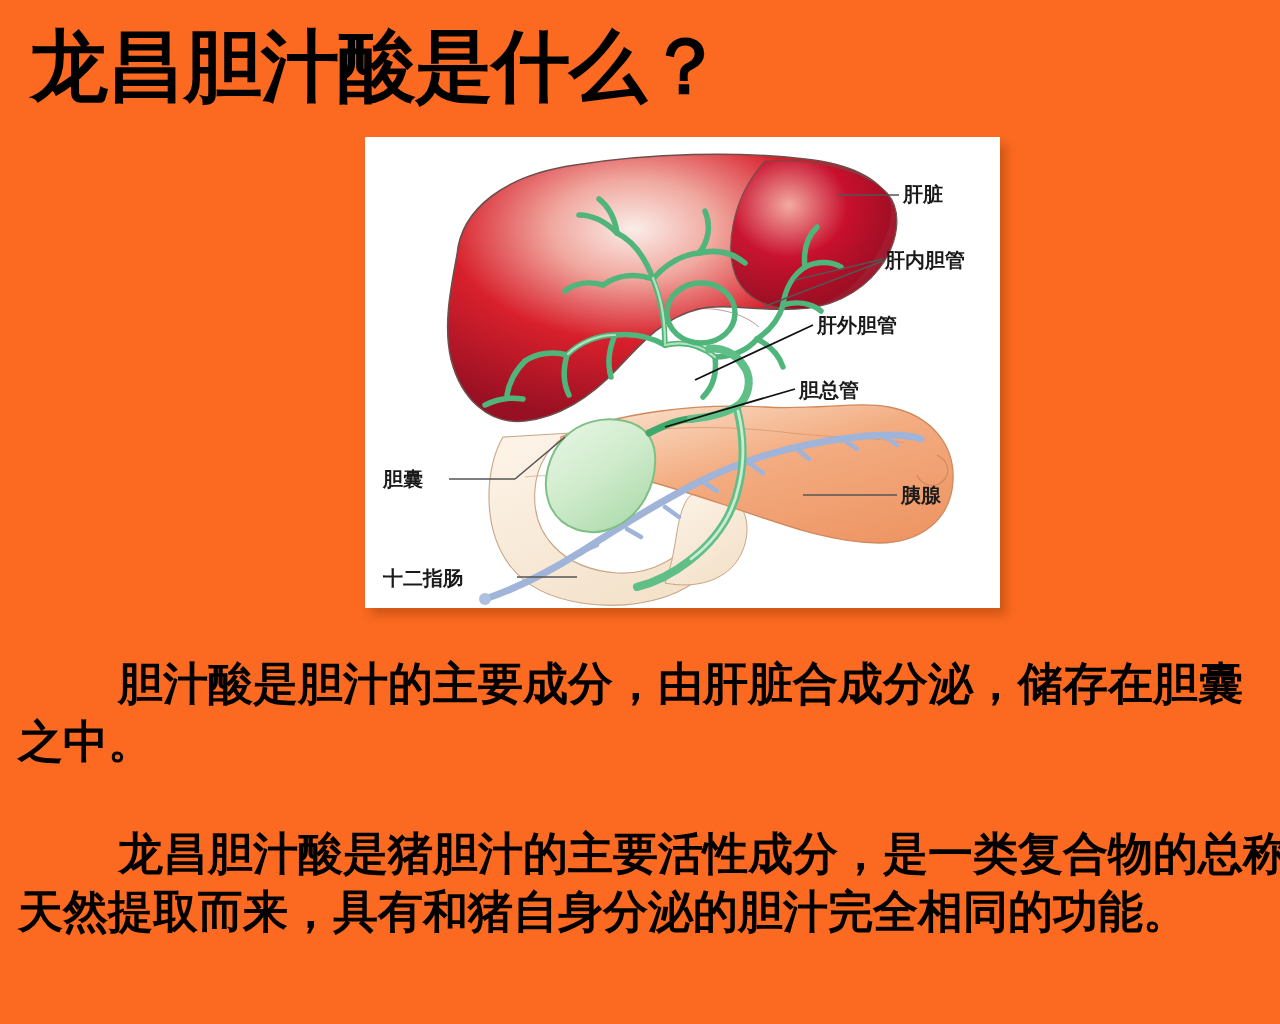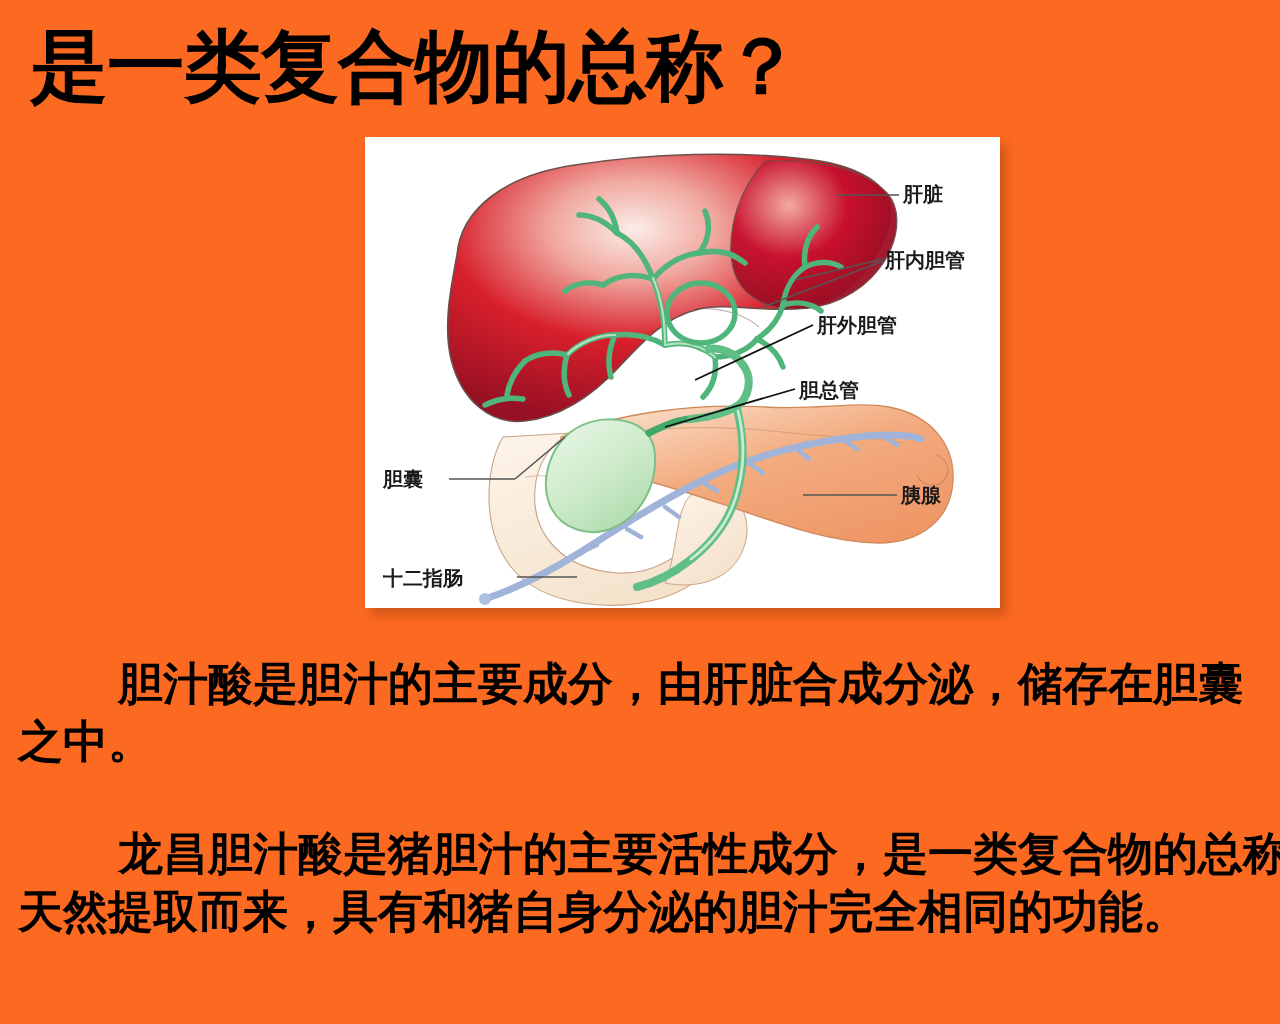--- a/index.html
+++ b/index.html
@@ -79,21 +79,21 @@
     fill: #1a1a1a;
   }
   .leader { stroke: #555555; stroke-width: 1.6; fill: none; }
   .leader-dark { stroke: #111111; stroke-width: 1.8; fill: none; }
 </style>
 </head>
 <body>
 
 <div id="slide">
 
-  <div id="title">是一类复合物的总称？</div>
+  <div id="title">龙昌胆汁酸是什么？</div>
 
   <div id="picture-frame">
     <svg id="anatomy-svg" viewBox="0 0 635 471" xmlns="http://www.w3.org/2000/svg">
       <defs>
         <radialGradient id="liverGrad" cx="42%" cy="28%" r="72%">
           <stop offset="0%" stop-color="#FBEDE9"></stop>
           <stop offset="26%" stop-color="#F0A79E"></stop>
           <stop offset="58%" stop-color="#D8202C"></stop>
           <stop offset="100%" stop-color="#981023"></stop>
         </radialGradient>

